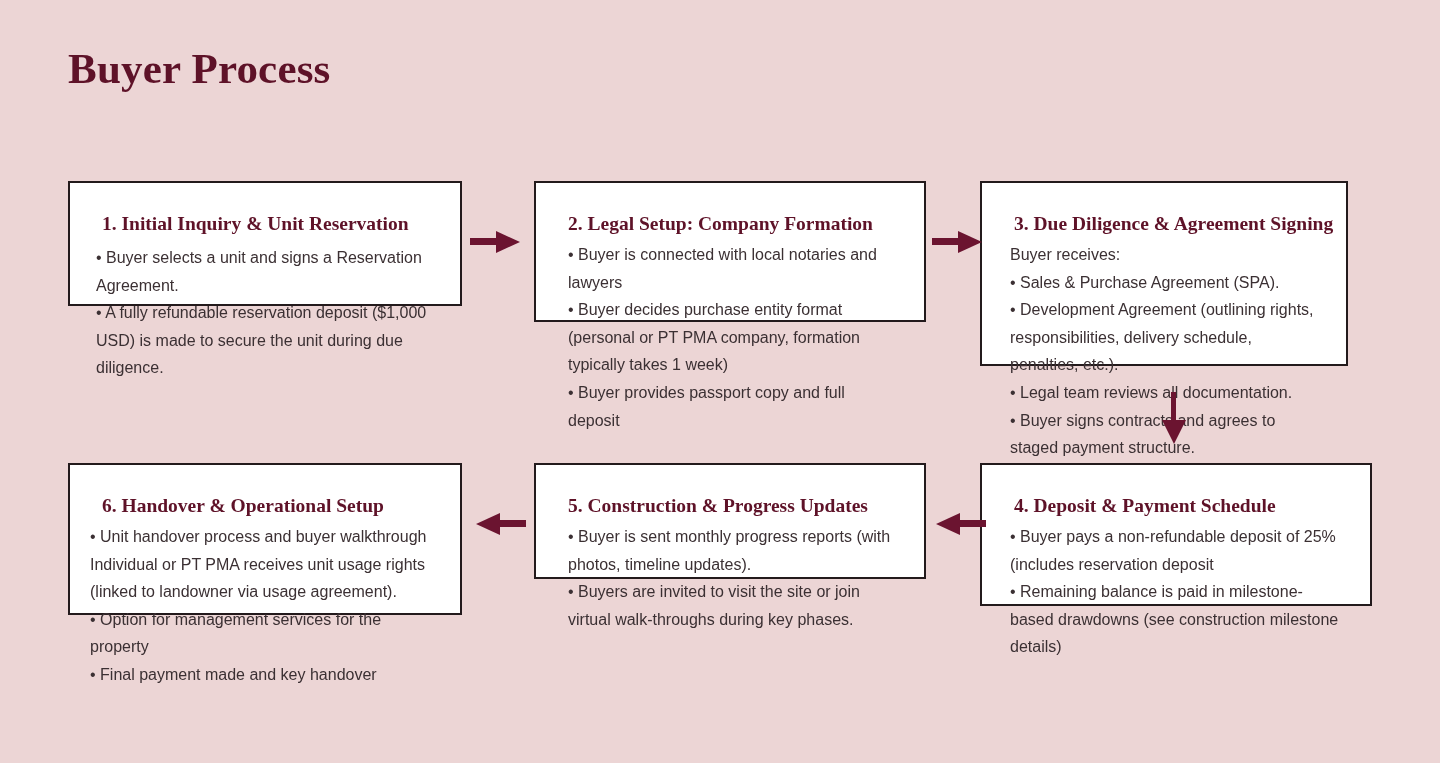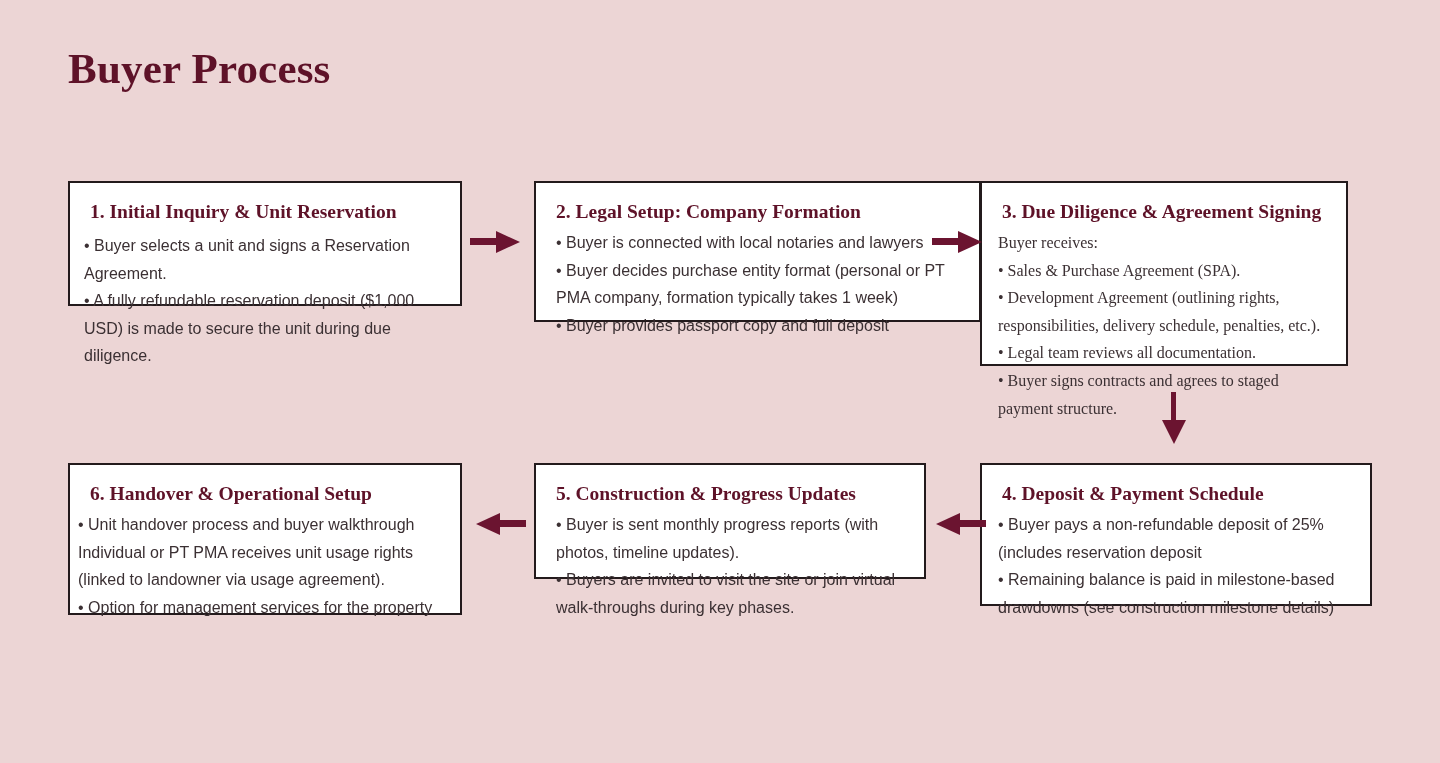--- a/index.html
+++ b/index.html
@@ -25,21 +25,21 @@
     letter-spacing: 0.2px;
     color: #5e1228;
     white-space: nowrap;
   }
 
   .step-box {
     position: absolute;
     background: #ffffff;
     border: 2px solid #231a1c;
     box-sizing: border-box;
-    padding: 0;
+    padding: 12px;
   }
 
   .step-heading {
     font-family: "Liberation Serif", serif;
     font-weight: bold;
     color: #5e1228;
     font-size: 19.5px;
     line-height: 1.15;
     white-space: nowrap;
   }
@@ -52,27 +52,27 @@
   }
   .step-body .line {
     margin: 0;
   }
 
   
   #box-1 { left: 68px;  top: 181px; width: 394px;  height: 125px; }
   #box-1 .step-heading { margin: 18px 0 0 20px; }
   #box-1 .step-body    { margin: 9px 14px 0 14px; }
 
-  #box-2 { left: 534px; top: 181px; width: 447px;  height: 141px; }
+  #box-2 { left: 534px; top: 181px; width: 392px;  height: 141px; }
   #box-2 .step-heading { margin: 18px 0 0 20px; }
   #box-2 .step-body    { margin: 6px 14px 0 20px; }
 
   #box-3 { left: 980px; top: 181px; width: 368px;  height: 185px; }
   #box-3 .step-heading { margin: 18px 0 0 20px; }
-  #box-3 .step-body    { margin: 6px 14px 8px 16px; font-family: Liberation Serif, serif; }
+  #box-3 .step-body    { margin: 6px 14px 8px 16px; }
 
   #box-4 { left: 980px; top: 463px; width: 392px;  height: 143px; }
   #box-4 .step-heading { margin: 18px 0 0 20px; }
   #box-4 .step-body    { margin: 6px 12px 0 16px; }
 
   #box-5 { left: 534px; top: 463px; width: 392px;  height: 116px; }
   #box-5 .step-heading { margin: 18px 0 0 20px; }
   #box-5 .step-body    { margin: 6px 14px 0 20px; }
 
   #box-6 { left: 68px;  top: 463px; width: 394px;  height: 152px; }
@@ -138,20 +138,21 @@
     <p class="line">• Buyer is sent monthly progress reports (with photos, timeline updates).</p>
     <p class="line">• Buyers are invited to visit the site or join virtual walk-throughs during key phases.</p>
   </div>
 </div>
 
 <div class="step-box" id="box-6">
   <div class="step-heading">6. Handover &amp; Operational Setup</div>
   <div class="step-body">
     <p class="line">• Unit handover process and buyer walkthrough Individual or PT PMA receives unit usage rights (linked to landowner via usage agreement).</p>
     <p class="line">• Option for management services for the property</p>
+    <p class="line">• Final payment made and key handover</p>
   </div>
 </div>
 
 <div class="arrow" id="arrow-1-2">
   <svg width="54" height="28" viewBox="0 0 54 28">
     <rect x="0" y="10" width="30" height="7" fill="#6b1430"></rect>
     <polygon points="26,3 50,14 26,25" fill="#6b1430"></polygon>
   </svg>
 </div>
 

